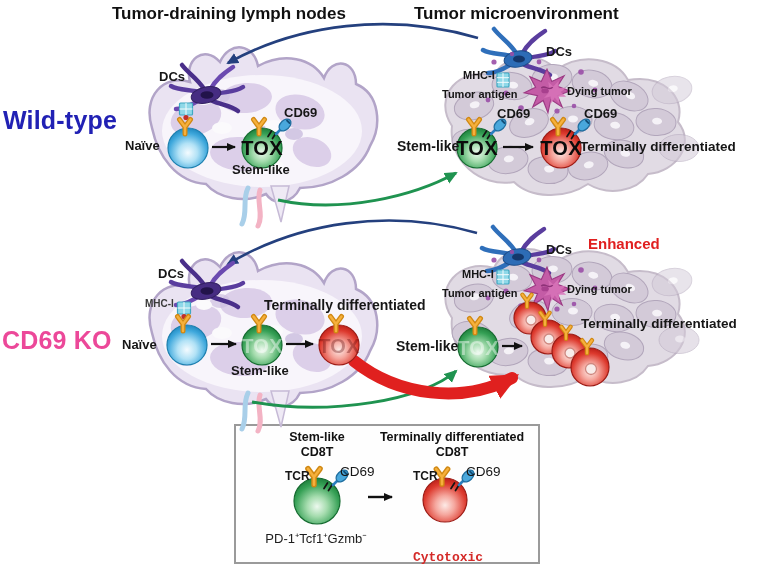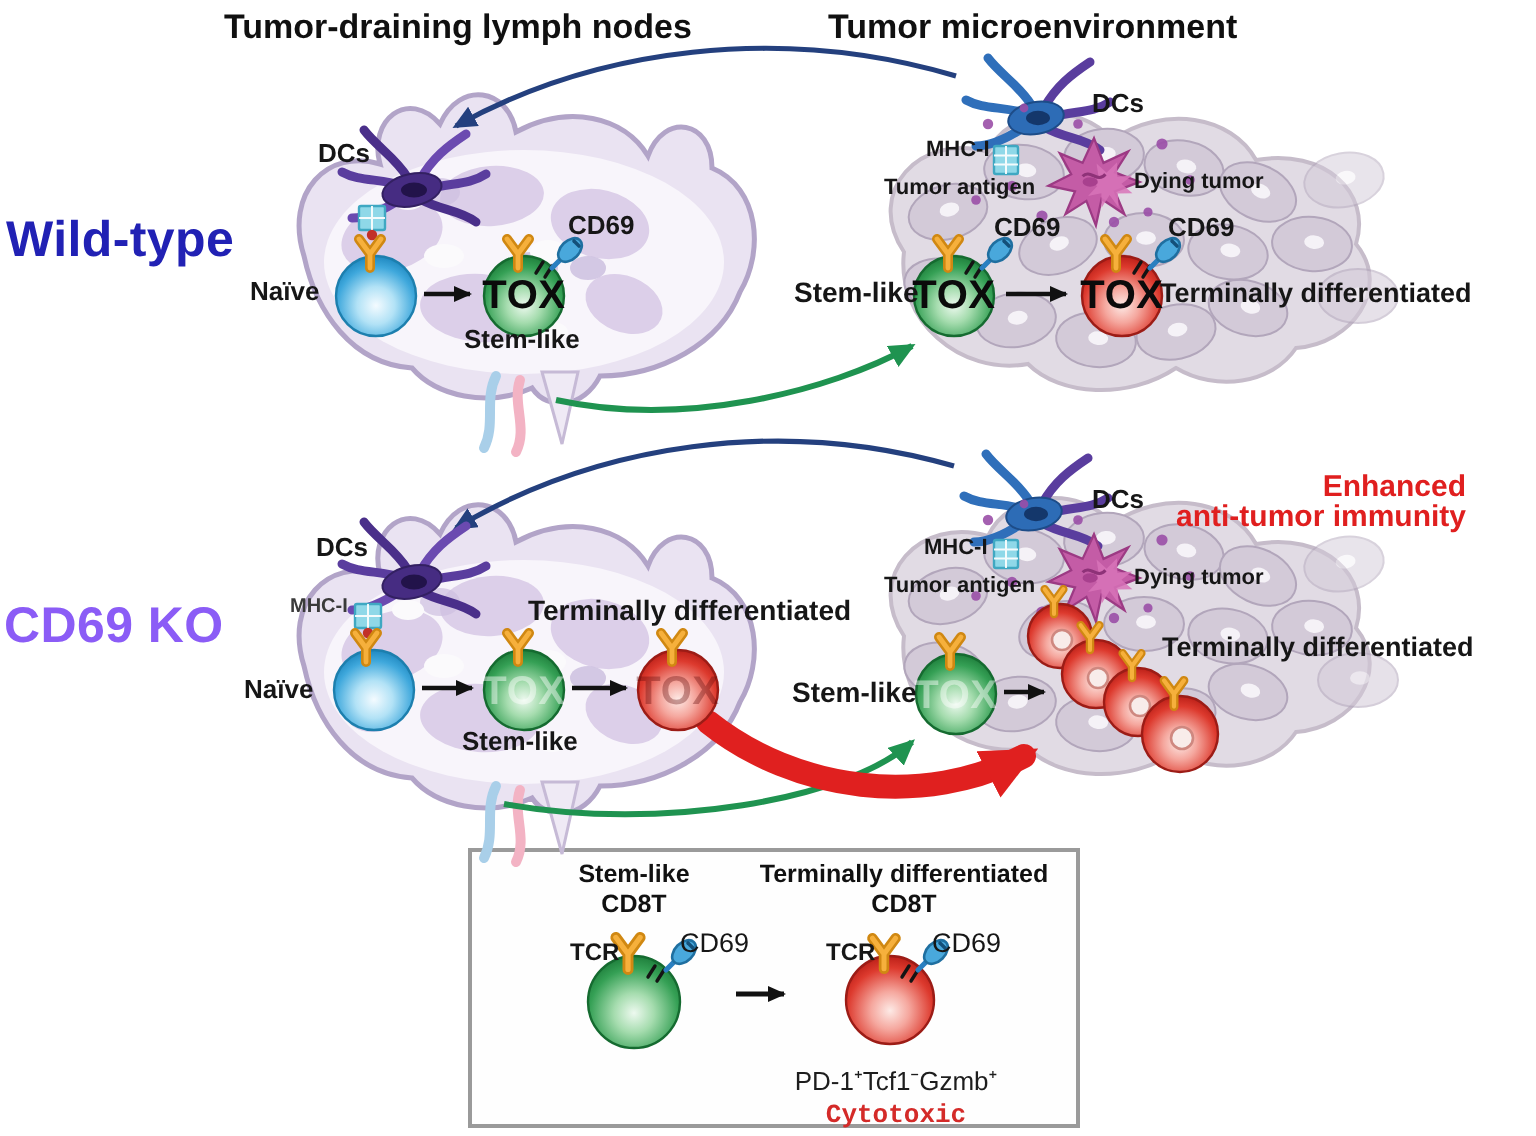--- a/index.html
+++ b/index.html
@@ -4,21 +4,21 @@
 <style>
   html,body{margin:0;padding:0;background:#fff;}
   #stage{position:relative;width:768px;height:568px;background:#ffffff;overflow:hidden;
          font-family:"Liberation Sans",sans-serif;}
   #art{position:absolute;left:0;top:0;}
   .lbl{position:absolute;white-space:nowrap;font-weight:bold;color:#161616;line-height:1.05;}
   .c{transform:translateX(-50%);}
   .title{font-size:17px;font-weight:600;color:#101010;}
   .rowlab{font-size:25px;font-weight:bold;letter-spacing:.2px;}
   .blue{color:#2121b4;}
-  .redlab{color:#8b5cf6;}
+  .redlab{color:#ec4899;margin-top:27px;}
   .f10{font-size:10px;color:#3a3a3a;}
   .f11{font-size:11px;}
   .f13{font-size:13px;text-align:right;}
   .f135{font-size:13.5px;}
   .f14{font-size:14px;}
   .tox{font-size:20px;font-weight:bold;color:#0b0b0b;letter-spacing:.3px;}
   .toxfg{color:rgba(255,255,255,.45);}
   .toxfr{color:rgba(95,10,8,.35);}
   .enh{position:absolute;font-size:15px;font-weight:bold;color:#e01f1f;line-height:15px;white-space:nowrap;text-align:right;}
   .legend-box{position:absolute;left:234px;top:424px;width:306px;height:140px;
@@ -302,37 +302,36 @@
   <div class="lbl f10" style="left:145px;top:299px">MHC-I</div>
   <div class="lbl f13" style="left:122px;top:338px">Naïve</div>
   <div class="lbl f14" style="left:264px;top:298px">Terminally differentiated</div>
   <div class="lbl tox toxfg c" style="left:262px;top:336px">TOX</div>
   <div class="lbl tox toxfr c" style="left:339px;top:336px">TOX</div>
   <div class="lbl f13" style="left:231px;top:364px">Stem-like</div>
 
   <div class="lbl f13" style="left:546px;top:243px">DCs</div>
   <div class="enh" style="left:588px;top:236px">
     <div>Enhanced</div>
-    <div>anti-tumor immunity</div>
   </div>
   <div class="lbl f11" style="left:462px;top:269px">MHC-I</div>
   <div class="lbl f11" style="left:442px;top:288px">Tumor antigen</div>
   <div class="lbl f11" style="left:567px;top:284px">Dying tumor</div>
   <div class="lbl f14" style="left:396px;top:339px">Stem-like</div>
   <div class="lbl tox toxfg c" style="left:478px;top:338px">TOX</div>
   <div class="lbl f135" style="left:581px;top:317px">Terminally differentiated</div>
 
   <div class="lt" style="left:255px;top:430px;width:124px">
     <div>Stem-like</div>
     <div>CD8T</div>
   </div>
   <div class="lt" style="left:374px;top:430px;width:156px">
     <div>Terminally differentiated</div>
     <div>CD8T</div>
   </div>
   <div class="lbl" style="left:285px;top:470px;font-size:12px;font-weight:600">TCR</div>
   <div class="lbl" style="left:340px;top:465px;font-size:13.5px;font-weight:500">CD69</div>
   <div class="lbl" style="left:413px;top:470px;font-size:12px;font-weight:600">TCR</div>
   <div class="lbl" style="left:466px;top:465px;font-size:13.5px;font-weight:500">CD69</div>
-  <div class="ph" style="left:384px;top:531px;width:128px">PD-1⁺Tcf1⁻Gzmb⁺</div>
+  <div class="ph" style="left:252px;top:529px;width:128px">PD-1⁺Tcf1⁺Gzmb⁻</div>
   <div class="st cy" style="left:384px;top:550px;width:128px">Cytotoxic</div>
 
 </div>
 
 </body></html>

